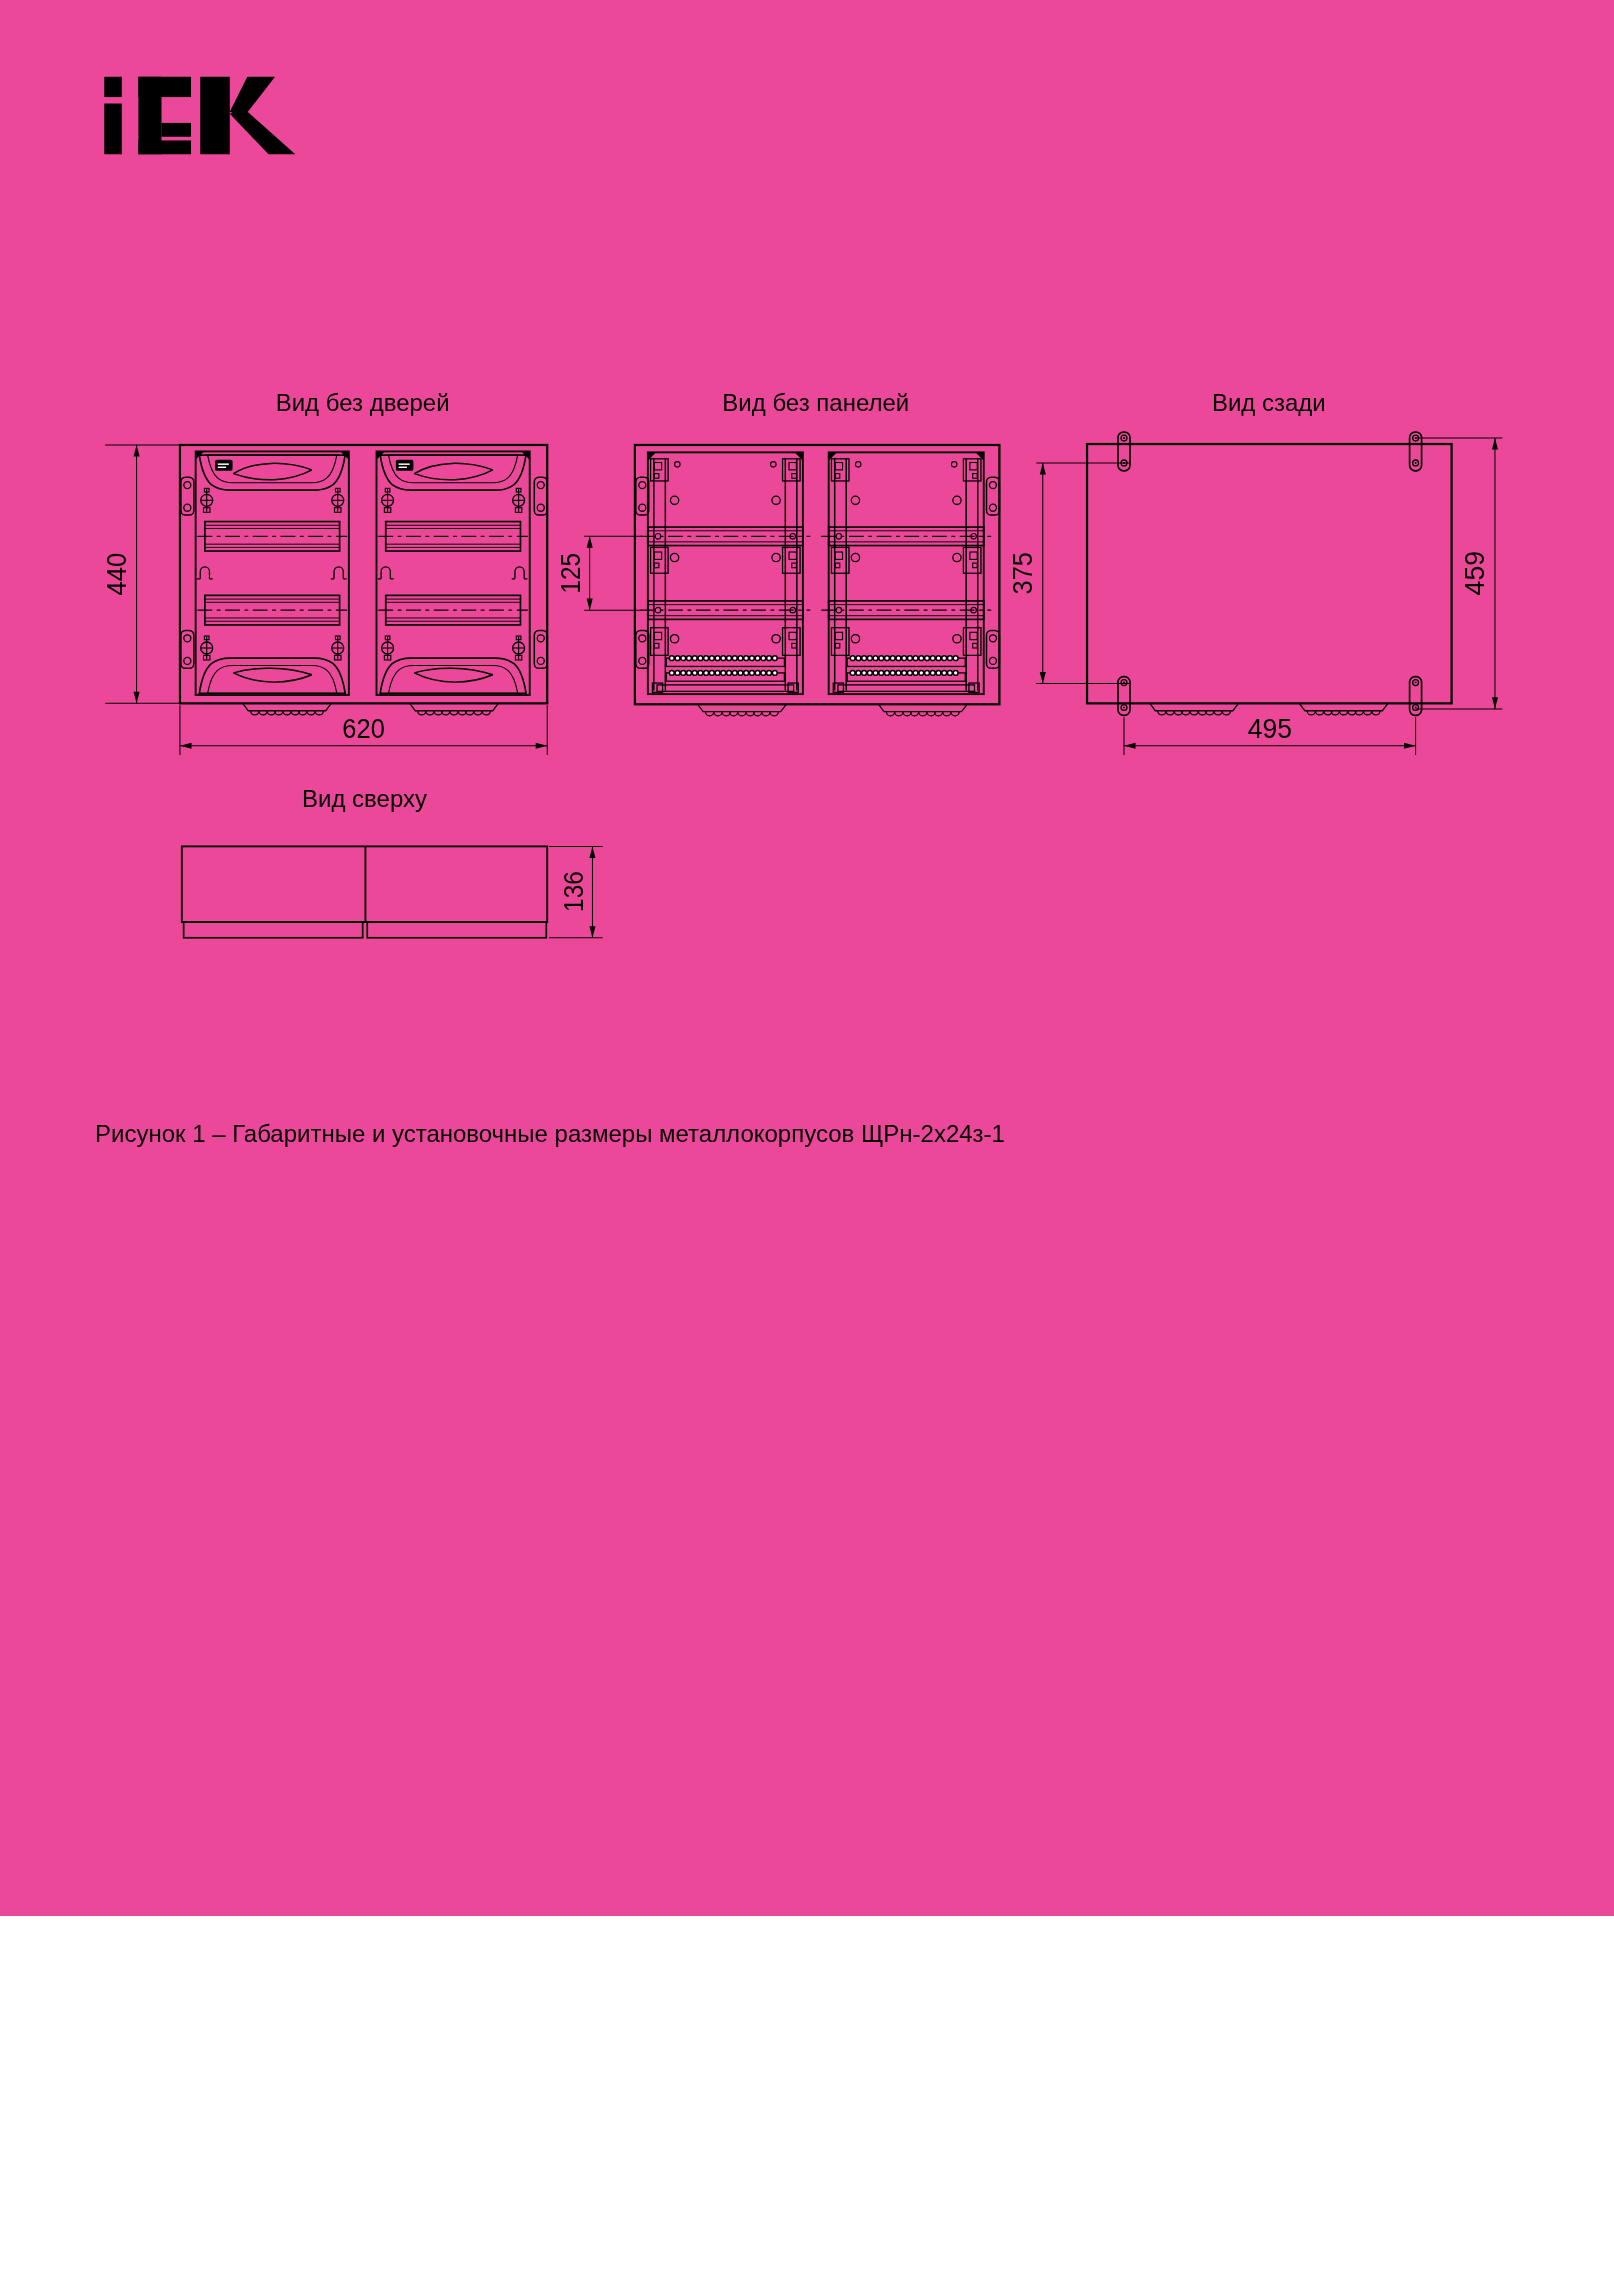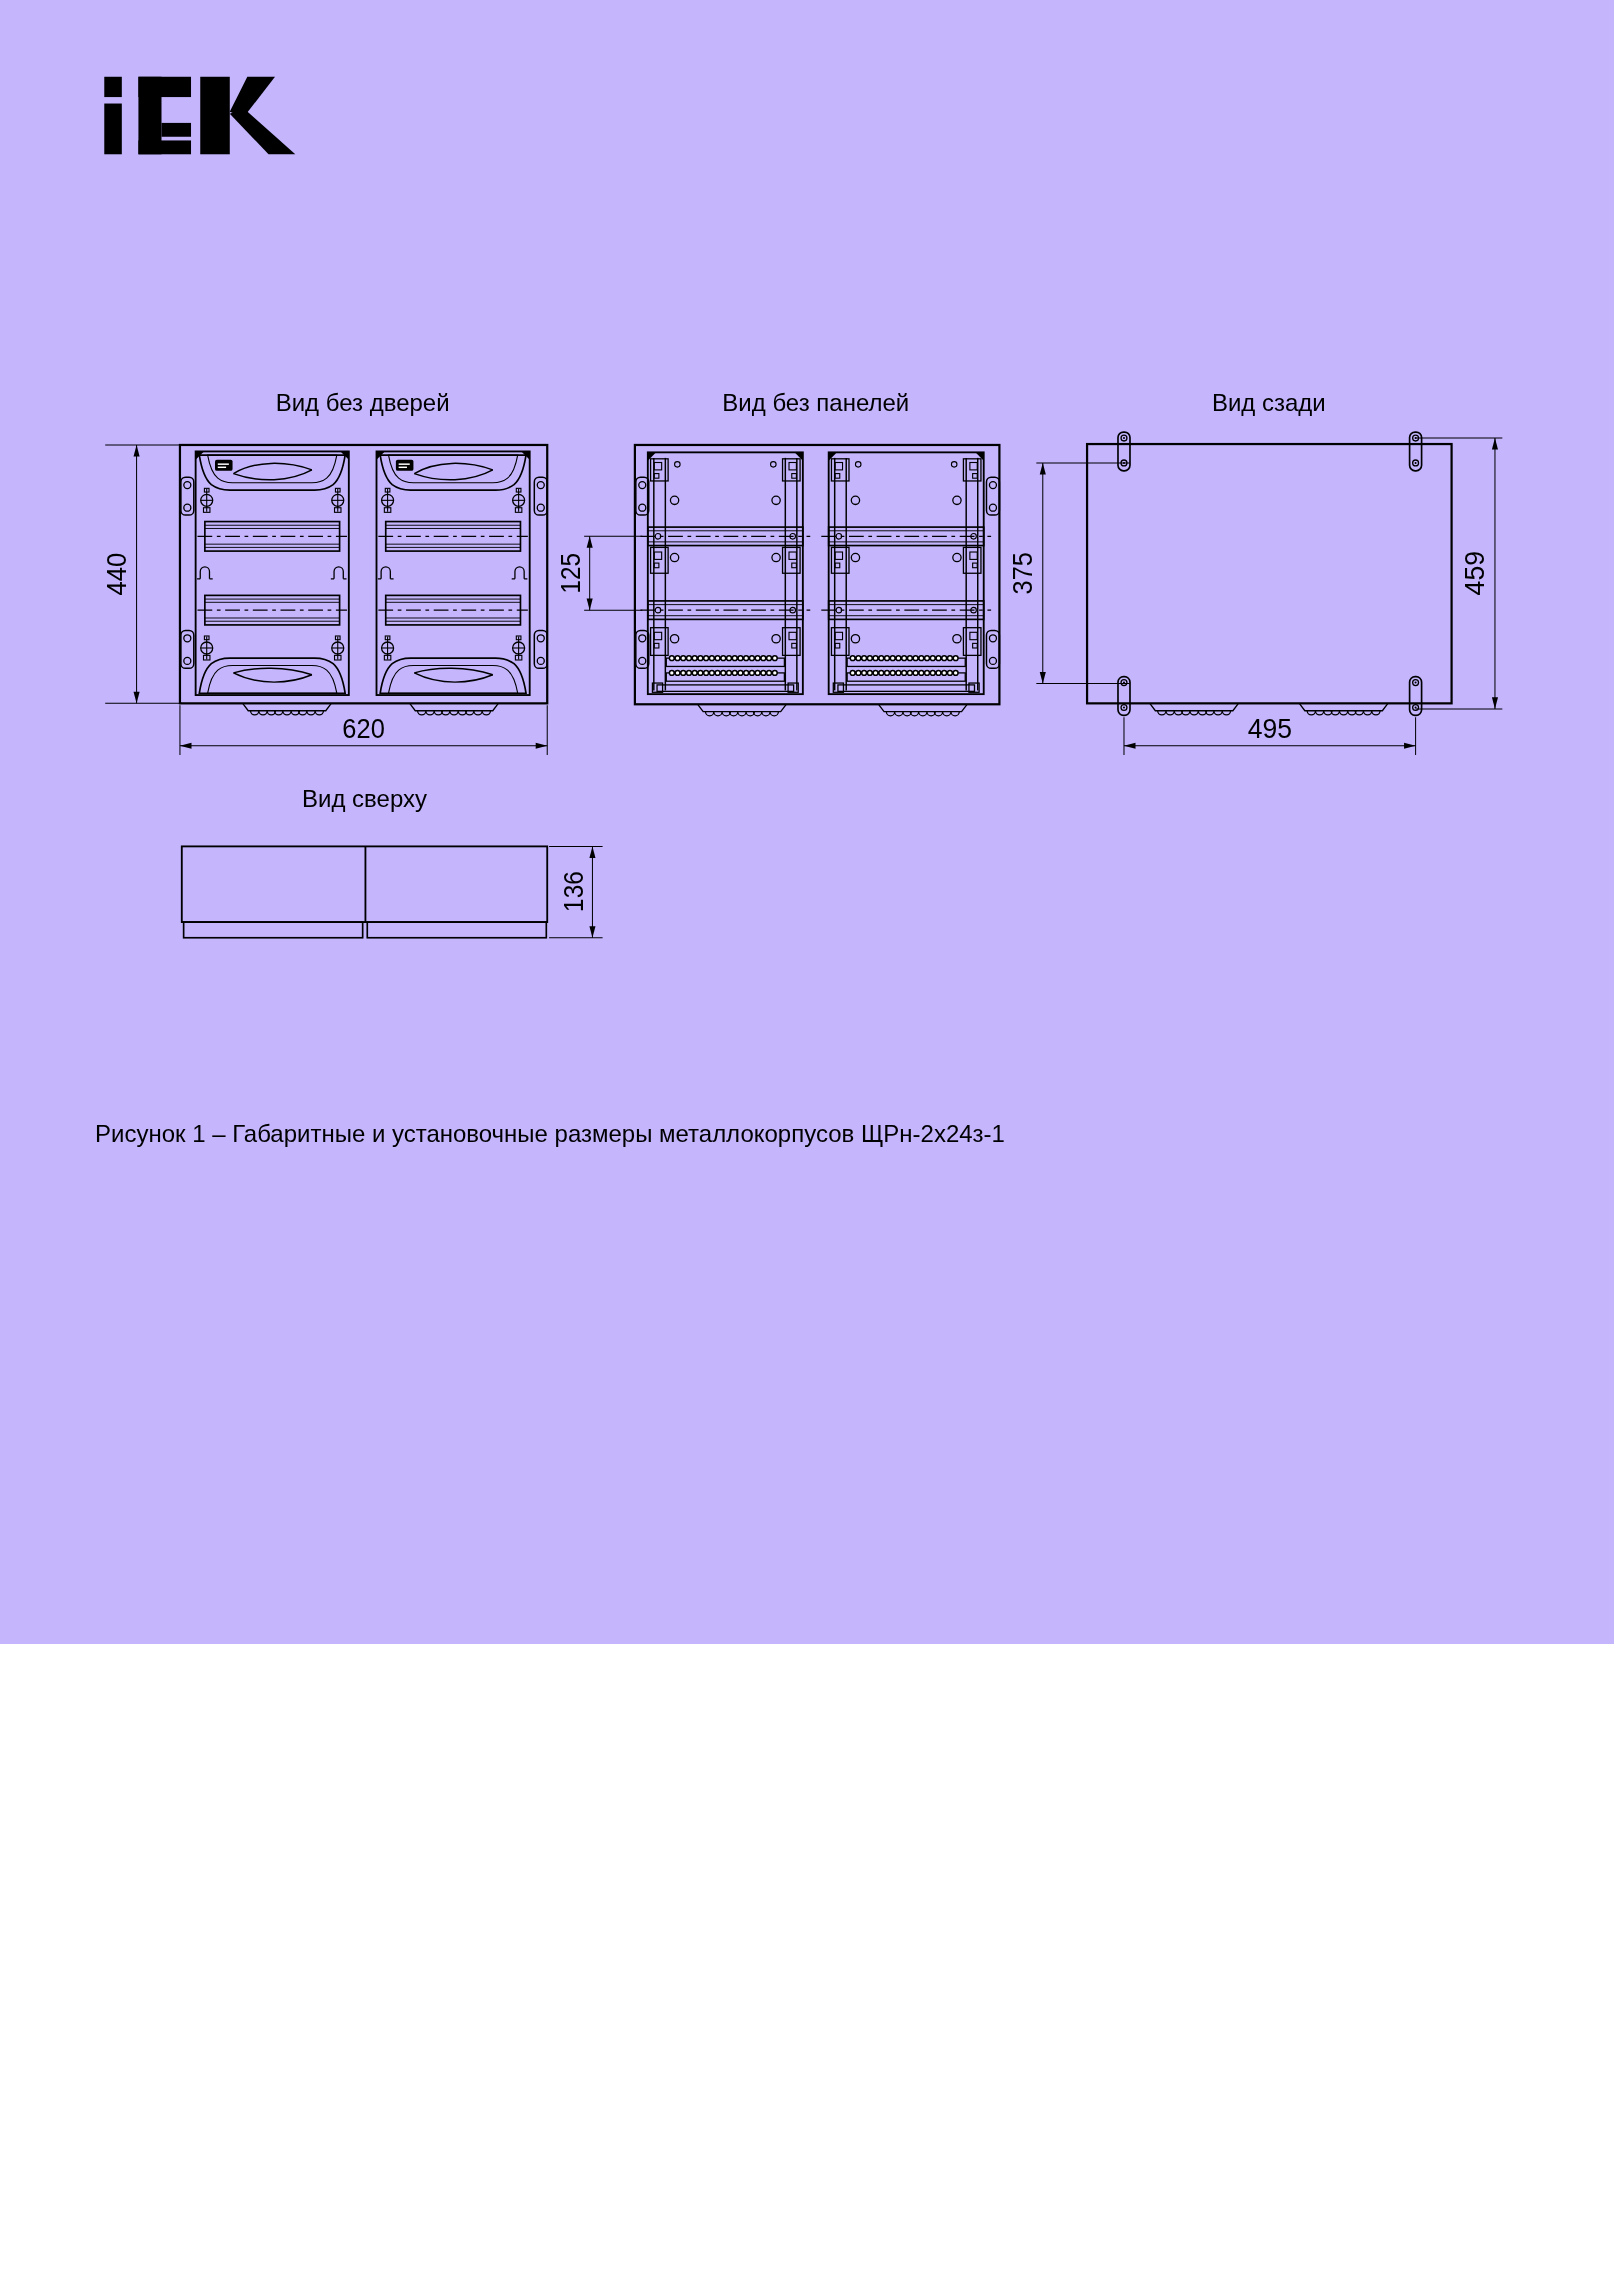--- a/index.html
+++ b/index.html
@@ -1,16 +1,16 @@
 <!DOCTYPE html>
 <html style="font-size:14.8px"><head>
 <meta charset="utf-8">
 <style>
   html,body{margin:0;padding:0;background:#ffffff;}
-  #page{position:relative;width:1614px;height:1644px;background:#c4b5fd;overflow:hidden;
+  #page{position:relative;width:1614px;height:1916px;background:#ec4899;overflow:hidden;
         font-family:"Liberation Sans",sans-serif;color:#000;}
   svg{position:absolute;left:0;top:0;}
   svg text{font-family:"Liberation Sans",sans-serif;fill:#000;}
   .title{font-size:26px;}
   .dim{font-size:30px;}
   .caption{font-size:26px;}
   .s24{stroke:#000;stroke-width:2.4;fill:none;}
   .s20{stroke:#000;stroke-width:2;fill:none;}
   .s18{stroke:#000;stroke-width:1.8;fill:none;}
   .s16{stroke:#000;stroke-width:1.6;fill:none;}

